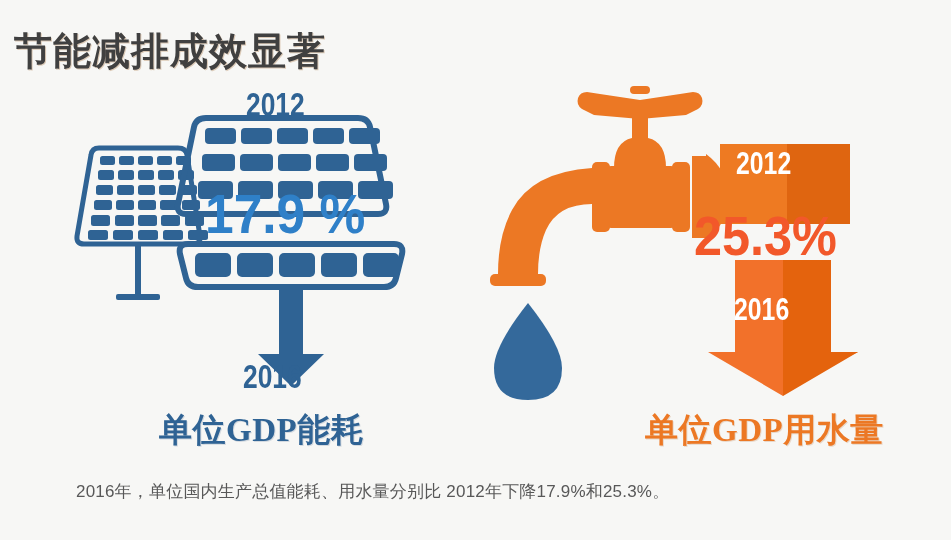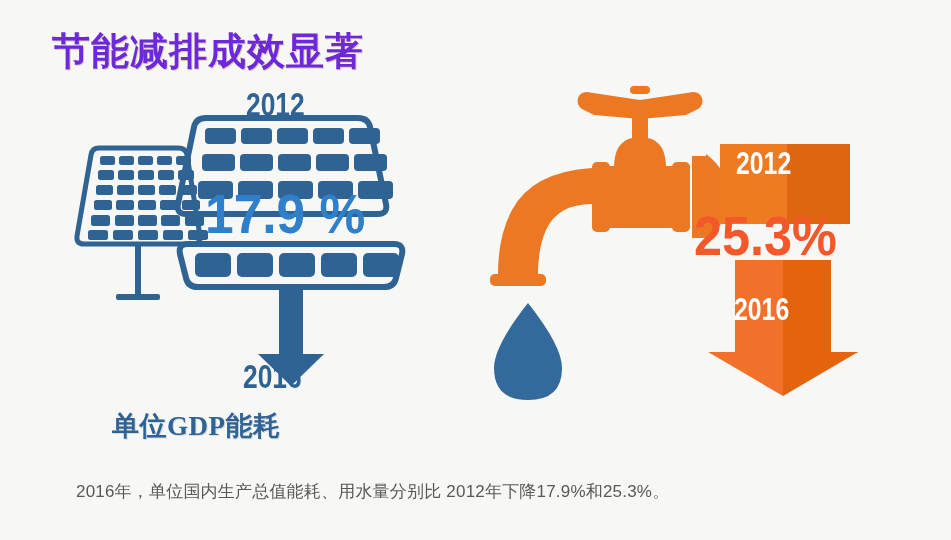--- a/index.html
+++ b/index.html
@@ -23,24 +23,23 @@
 
   
   #title {
     position: absolute;
     left: 14px;
     top: 26px;
     font-family: "Liberation Serif", "DejaVu Serif", serif;
     font-weight: bold;
     font-size: 38px;
     letter-spacing: 1px;
-    color: #6d28d9;
+    color: #404040;
     text-shadow: 1px 1px 0 rgba(160,100,40,0.30);
     white-space: nowrap;
-    margin-left: 38px;
   }
 
   
   .panel {
     position: absolute;
     top: 78px;
     height: 330px;
   }
   #panel-energy { left: 10px;  width: 450px; }
   #panel-water  { left: 480px; width: 460px; }
@@ -113,23 +112,24 @@
     color: #ffffff;
     transform-origin: left center;
   }
 
   
   .caption {
     position: absolute;
     top: 408px;
     font-family: "Liberation Serif", "DejaVu Serif", serif;
     font-weight: bold;
-    font-size: 27px;
+    font-size: 33px;
     letter-spacing: 0.5px;
     white-space: nowrap;
+    margin-left: 47px;
   }
   #caption-energy {
     left: 112px;
     color: #2f6394;
     text-shadow: 1px 1px 0 rgba(90,120,150,0.22);
   }
   #caption-water {
     left: 598px;
     color: #ec7824;
     text-shadow: 1px 1px 0 rgba(180,110,50,0.22);
@@ -291,16 +291,17 @@
 
   <div class="year-label" id="year-bottom-energy">2016</div>
 
   <div class="year-label" id="year-top-water">2012</div>
 
   <div class="value-big" id="value-water">25.3%</div>
 
   <div class="year-label" id="year-bottom-water">2016</div>
 
   <div class="caption" id="caption-energy">单位GDP能耗</div>
+  <div class="caption" id="caption-water">单位GDP用水量</div>
 
   <div id="footer-note">2016年，单位国内生产总值能耗、用水量分别比 2012年下降17.9%和25.3%。</div>
 
 </div>
 
 </body></html>

